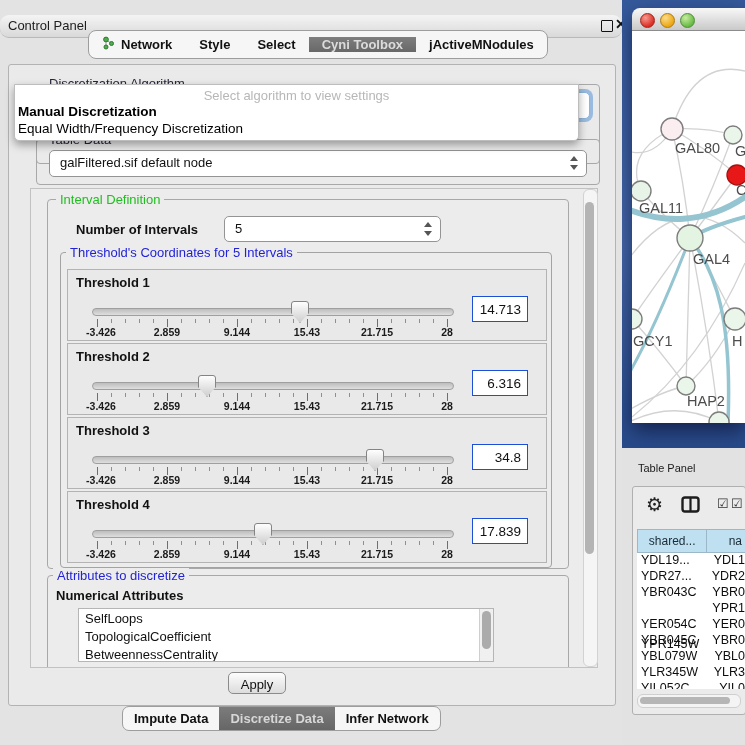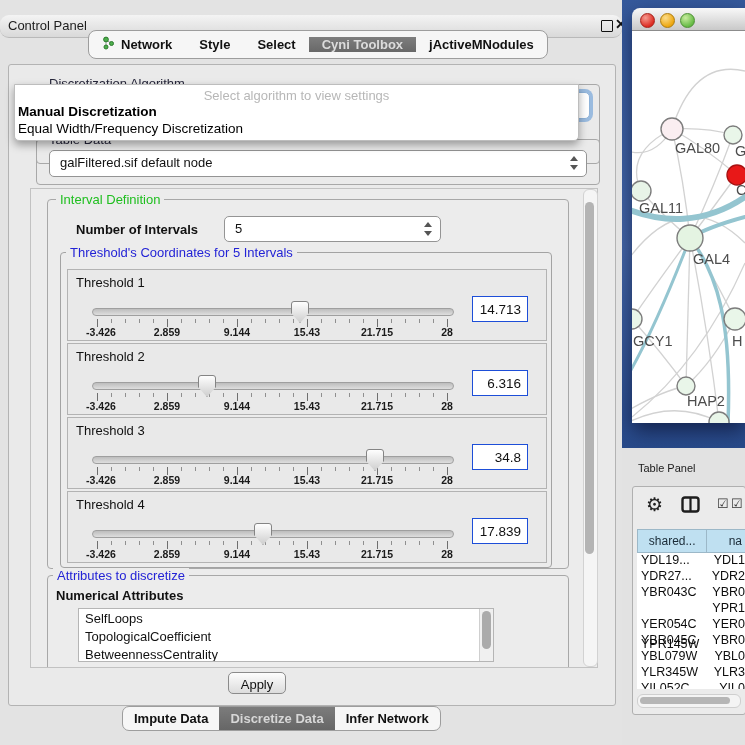--- a/index.html
+++ b/index.html
@@ -48,21 +48,21 @@
   .stepper:before{content:"";position:absolute;left:1px;top:1px;border-left:4px solid transparent;border-right:4px solid transparent;border-bottom:5px solid #555;}
   .stepper:after{content:"";position:absolute;left:1px;bottom:1px;border-left:4px solid transparent;border-right:4px solid transparent;border-top:5px solid #555;}
 
   
   .scrollp{left:30px;top:188px;width:566px;height:478px;background:#ececec;border:1px solid #c2c2c2;overflow:hidden;}
   .vscroll{left:583px;top:189px;width:13px;height:476px;background:#f5f5f5;border:1px solid #d2d2d2;border-radius:6px;}
   .vthumb{position:absolute;left:1px;top:12px;width:9px;height:352px;background:#b4b4b4;border-radius:5px;}
 
   
   .tbox{position:absolute;left:6px;width:478px;height:70px;background:#e9e9e9;border:1px solid #b3b3b3;}
-  .tlabel{position:absolute;left:8px;top:5px;font-size:13px;font-weight:normal;color:#111;}
+  .tlabel{position:absolute;left:8px;top:5px;font-size:13px;font-weight:bold;color:#111;}
   .track{position:absolute;left:24px;top:38px;width:360px;height:6px;background:linear-gradient(180deg,#bdbdbd,#dedede);border:1px solid #9f9f9f;border-radius:4px;}
   .thumb{position:absolute;top:31px;width:16px;height:20px;background:linear-gradient(180deg,#fefefe,#cfcfcf);border:1px solid #848484;border-radius:3px;clip-path:polygon(0 0,100% 0,100% 54%,50% 100%,0 54%);}
   .ticks-min{position:absolute;left:29px;top:49px;width:353px;height:4px;background:repeating-linear-gradient(to right,#8f8f8f 0 1px,transparent 1px 14px);}
   .ticks-maj{position:absolute;left:29px;top:49px;width:353px;height:8px;background:repeating-linear-gradient(to right,#6f6f6f 0 1px,transparent 1px 70px);}
   .tick-lb{position:absolute;top:56px;transform:translateX(-50%);font-size:10.5px;font-weight:bold;color:#1a1a1a;}
   .vbox{position:absolute;left:404px;top:26px;width:56px;height:26px;background:#fff;border:1px solid #1d4ed8;font-size:13.5px;color:#111;text-align:right;line-height:26px;padding-right:6px;box-sizing:border-box;}
 
   
   .listbox{position:absolute;left:30px;top:32px;width:414px;height:52px;background:#fff;border:1px solid #b5b5b5;overflow:hidden;}
   .litem{padding:1px 0 0 6px;font-size:13px;line-height:17px;color:#111;white-space:nowrap;}

